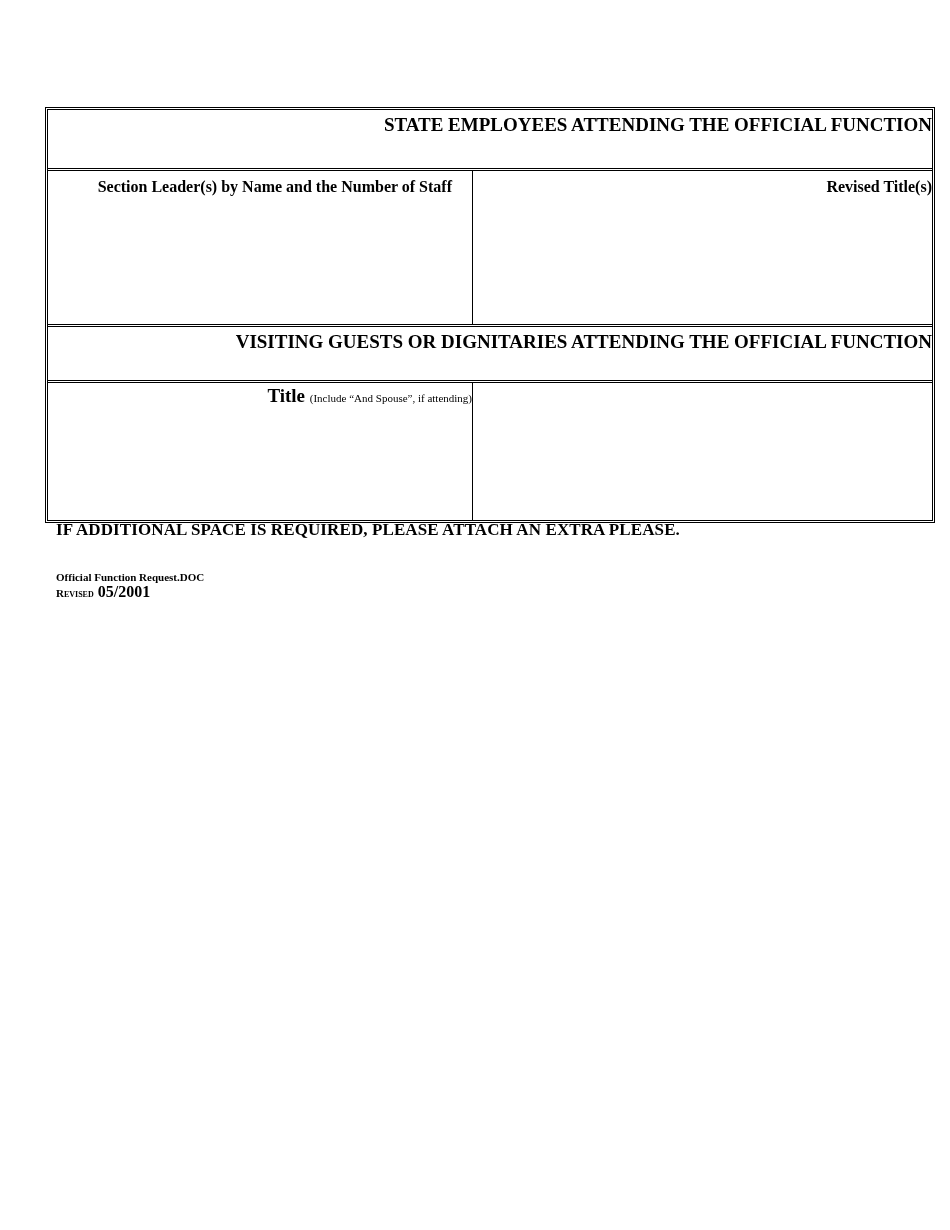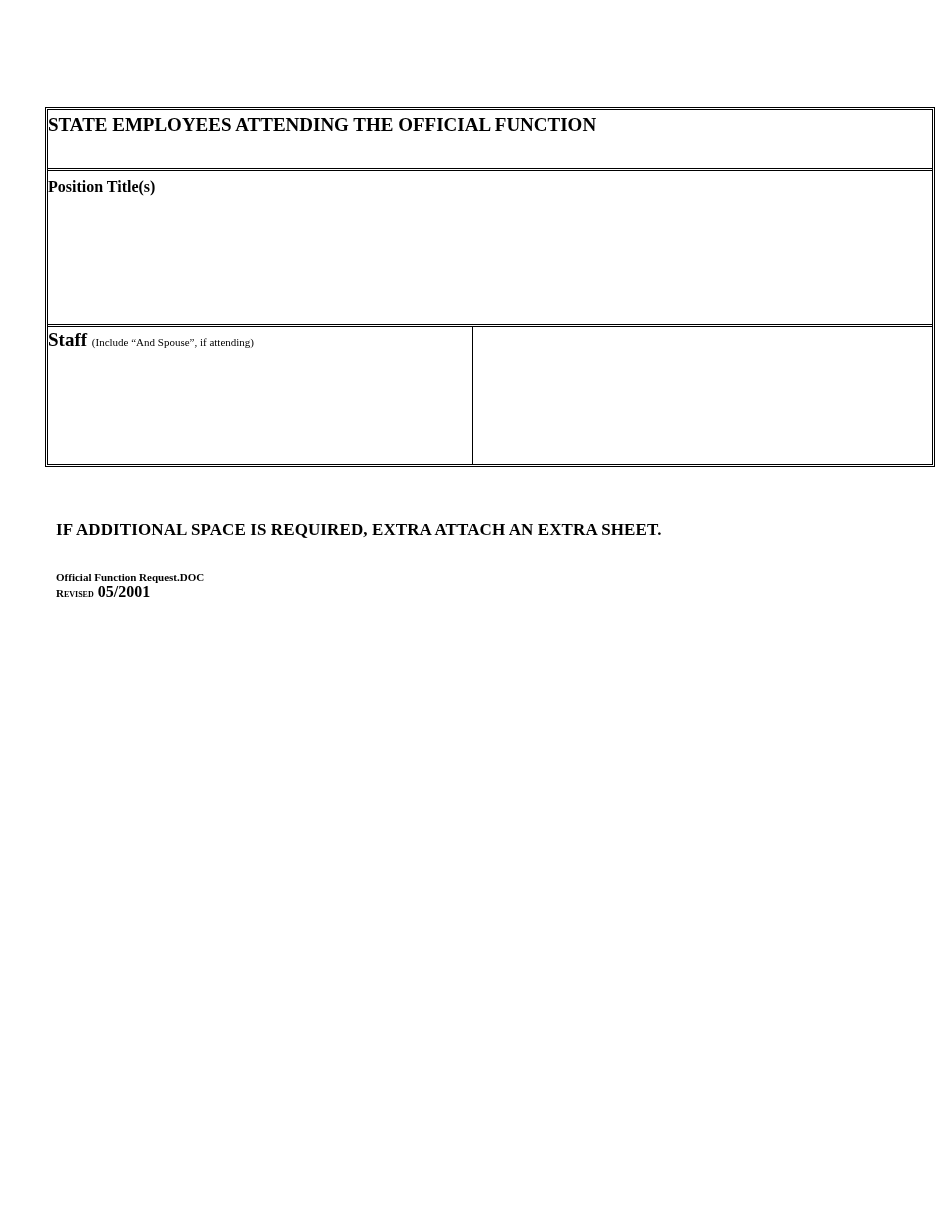--- a/index.html
+++ b/index.html
@@ -24,21 +24,21 @@
       box-sizing: border-box;
     }
     .row {
       display: flex;
       box-sizing: border-box;
       border-top: 3px double #000;
     }
     .row:first-child { border-top: none; }
     .cell {
       box-sizing: border-box;
-      text-align: left;
+      text-align: right;
       font-weight: bold;
     }
     .cell.full { width: 100%; }
     .cell.left { width: 425px; border-right: 1px solid #000; }
     .cell.right { flex: 1; }
     .title-cell {
       font-size: 19px;
       padding-top: 4px;
     }
     .row-h1 { height: 58px; }
@@ -92,30 +92,36 @@
     }
   </style>
 </head>
 <body>
 
 <div class="form-table">
   <div class="row row-h1">
     <div class="cell full title-cell">STATE EMPLOYEES ATTENDING THE OFFICIAL FUNCTION</div>
   </div>
   <div class="row row-h2">
+    <div class="cell left col-head left-head">
+      <span>Section Leader(s) by Name and the Number of Staff</span>
+    </div>
     <div class="cell right col-head">
-      <span>Position Title(s)</span>
+      <span>Revised Title(s)</span>
     </div>
+  </div>
+  <div class="row row-h3">
+    <div class="cell full title-cell">VISITING GUESTS OR DIGNITARIES ATTENDING THE OFFICIAL FUNCTION</div>
   </div>
   <div class="row row-h4">
     <div class="cell left big-head">
-      <span>Staff</span>
+      <span>Title</span>
       <span class="small-note">(Include  “And Spouse”, if attending)</span>
     </div>
   </div>
 </div>
 
-<div class="notice">IF ADDITIONAL SPACE IS REQUIRED, EXTRA ATTACH AN EXTRA SHEET.</div>
+<div class="notice">IF ADDITIONAL SPACE IS REQUIRED, PLEASE ATTACH AN EXTRA PLEASE.</div>
 <div class="docname">Official Function Request.DOC</div>
 <div class="revised">
   <span class="rev-label">Revised</span>
   <span class="rev-date">05/2001</span>
 </div>
 
 </body></html>

